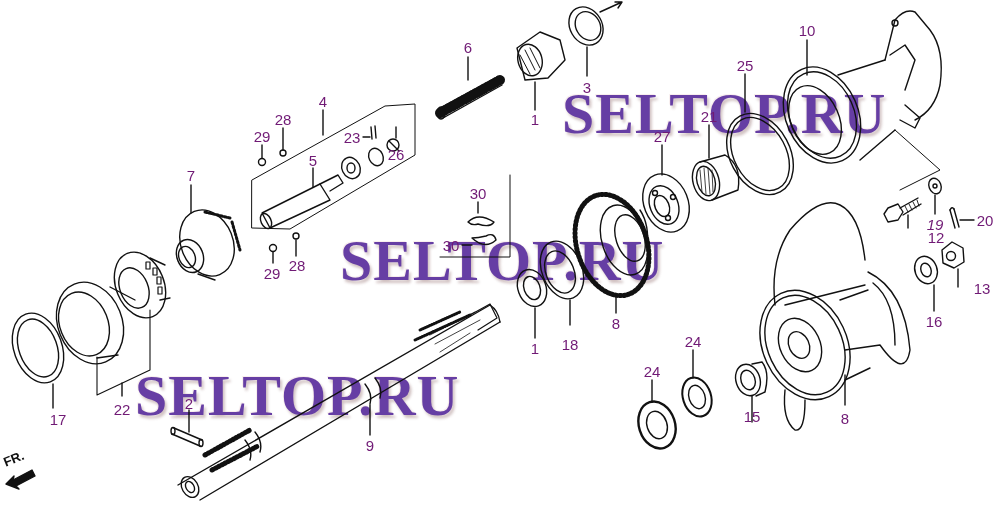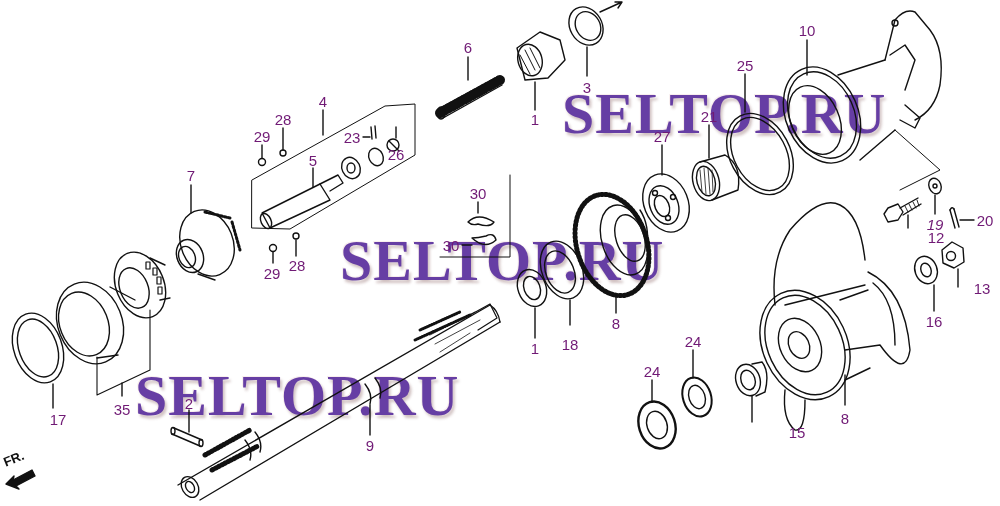--- a/index.html
+++ b/index.html
@@ -266,28 +266,28 @@
   <div class="lbl" style="left:313px;top:160px;">5</div>
   <div class="lbl" style="left:468px;top:47px;">6</div>
   <div class="lbl" style="left:191px;top:175px;">7</div>
   <div class="lbl" style="left:616px;top:323px;">8</div>
   <div class="lbl" style="left:370px;top:445px;">9</div>
   <div class="lbl" style="left:807px;top:30px;">10</div>
   <div class="lbl" style="left:845px;top:418px;">8</div>
   <div class="lbl" style="left:908px;top:237px;margin-left:28px;">12</div>
   <div class="lbl" style="left:958px;top:288px;margin-left:24px;">13</div>
   <div class="lbl" style="left:535px;top:348px;">1</div>
-  <div class="lbl" style="left:752px;top:432px;margin-left:45px;">15</div>
+  <div class="lbl" style="left:752px;top:416px;">15</div>
   <div class="lbl" style="left:934px;top:321px;">16</div>
   <div class="lbl" style="left:58px;top:419px;">17</div>
   <div class="lbl" style="left:570px;top:334px;margin-top:10px;">18</div>
   <div class="lbl" style="left:935px;top:224px;font-style:italic;">19</div>
   <div class="lbl" style="left:985px;top:220px;">20</div>
   <div class="lbl" style="left:709px;top:116px;">21</div>
-  <div class="lbl" style="left:122px;top:409px;">35</div>
+  <div class="lbl" style="left:122px;top:409px;">22</div>
   <div class="lbl" style="left:352px;top:137px;">23</div>
   <div class="lbl" style="left:652px;top:371px;">24</div>
   <div class="lbl" style="left:693px;top:341px;">24</div>
   <div class="lbl" style="left:745px;top:65px;">25</div>
   <div class="lbl" style="left:396px;top:117px;margin-top:37px;">26</div>
   <div class="lbl" style="left:662px;top:136px;">27</div>
   <div class="lbl" style="left:283px;top:119px;">28</div>
   <div class="lbl" style="left:297px;top:265px;">28</div>
   <div class="lbl" style="left:262px;top:136px;">29</div>
   <div class="lbl" style="left:272px;top:273px;">29</div>

